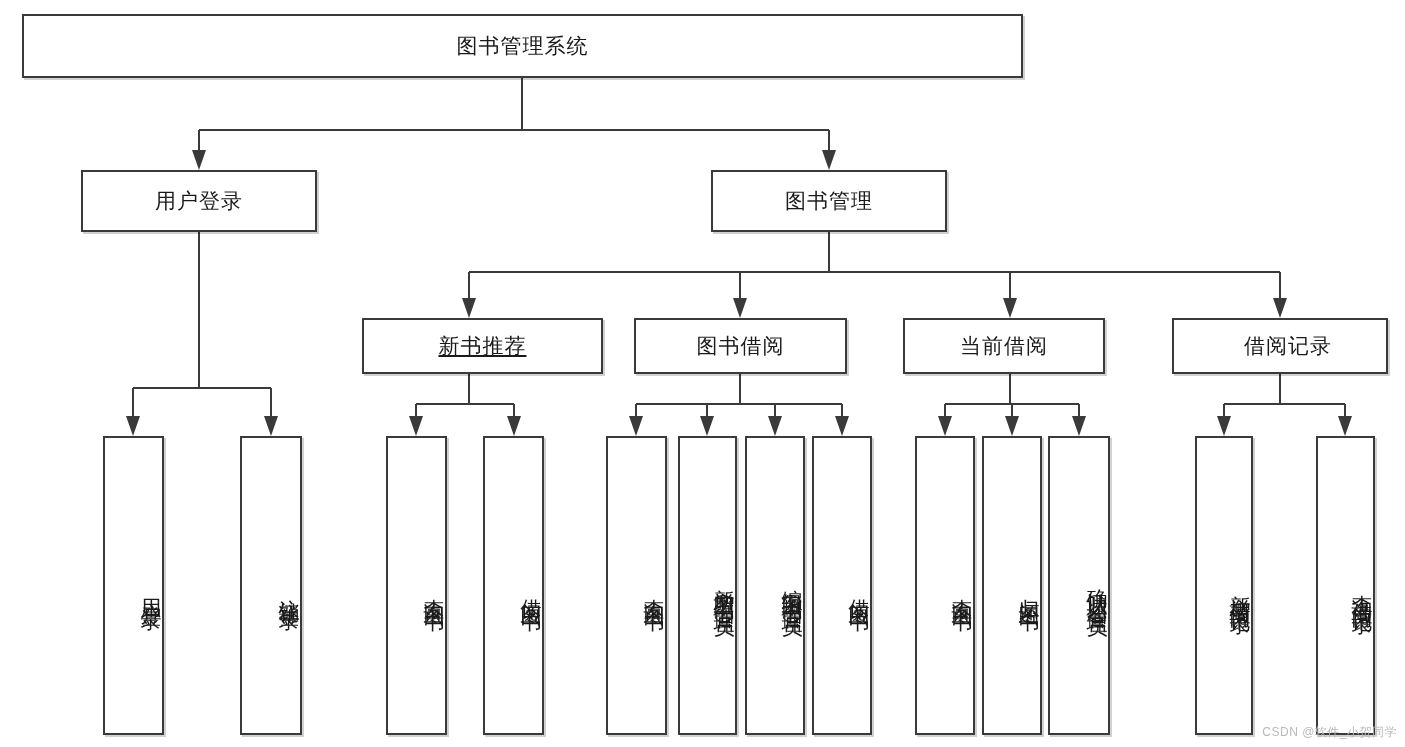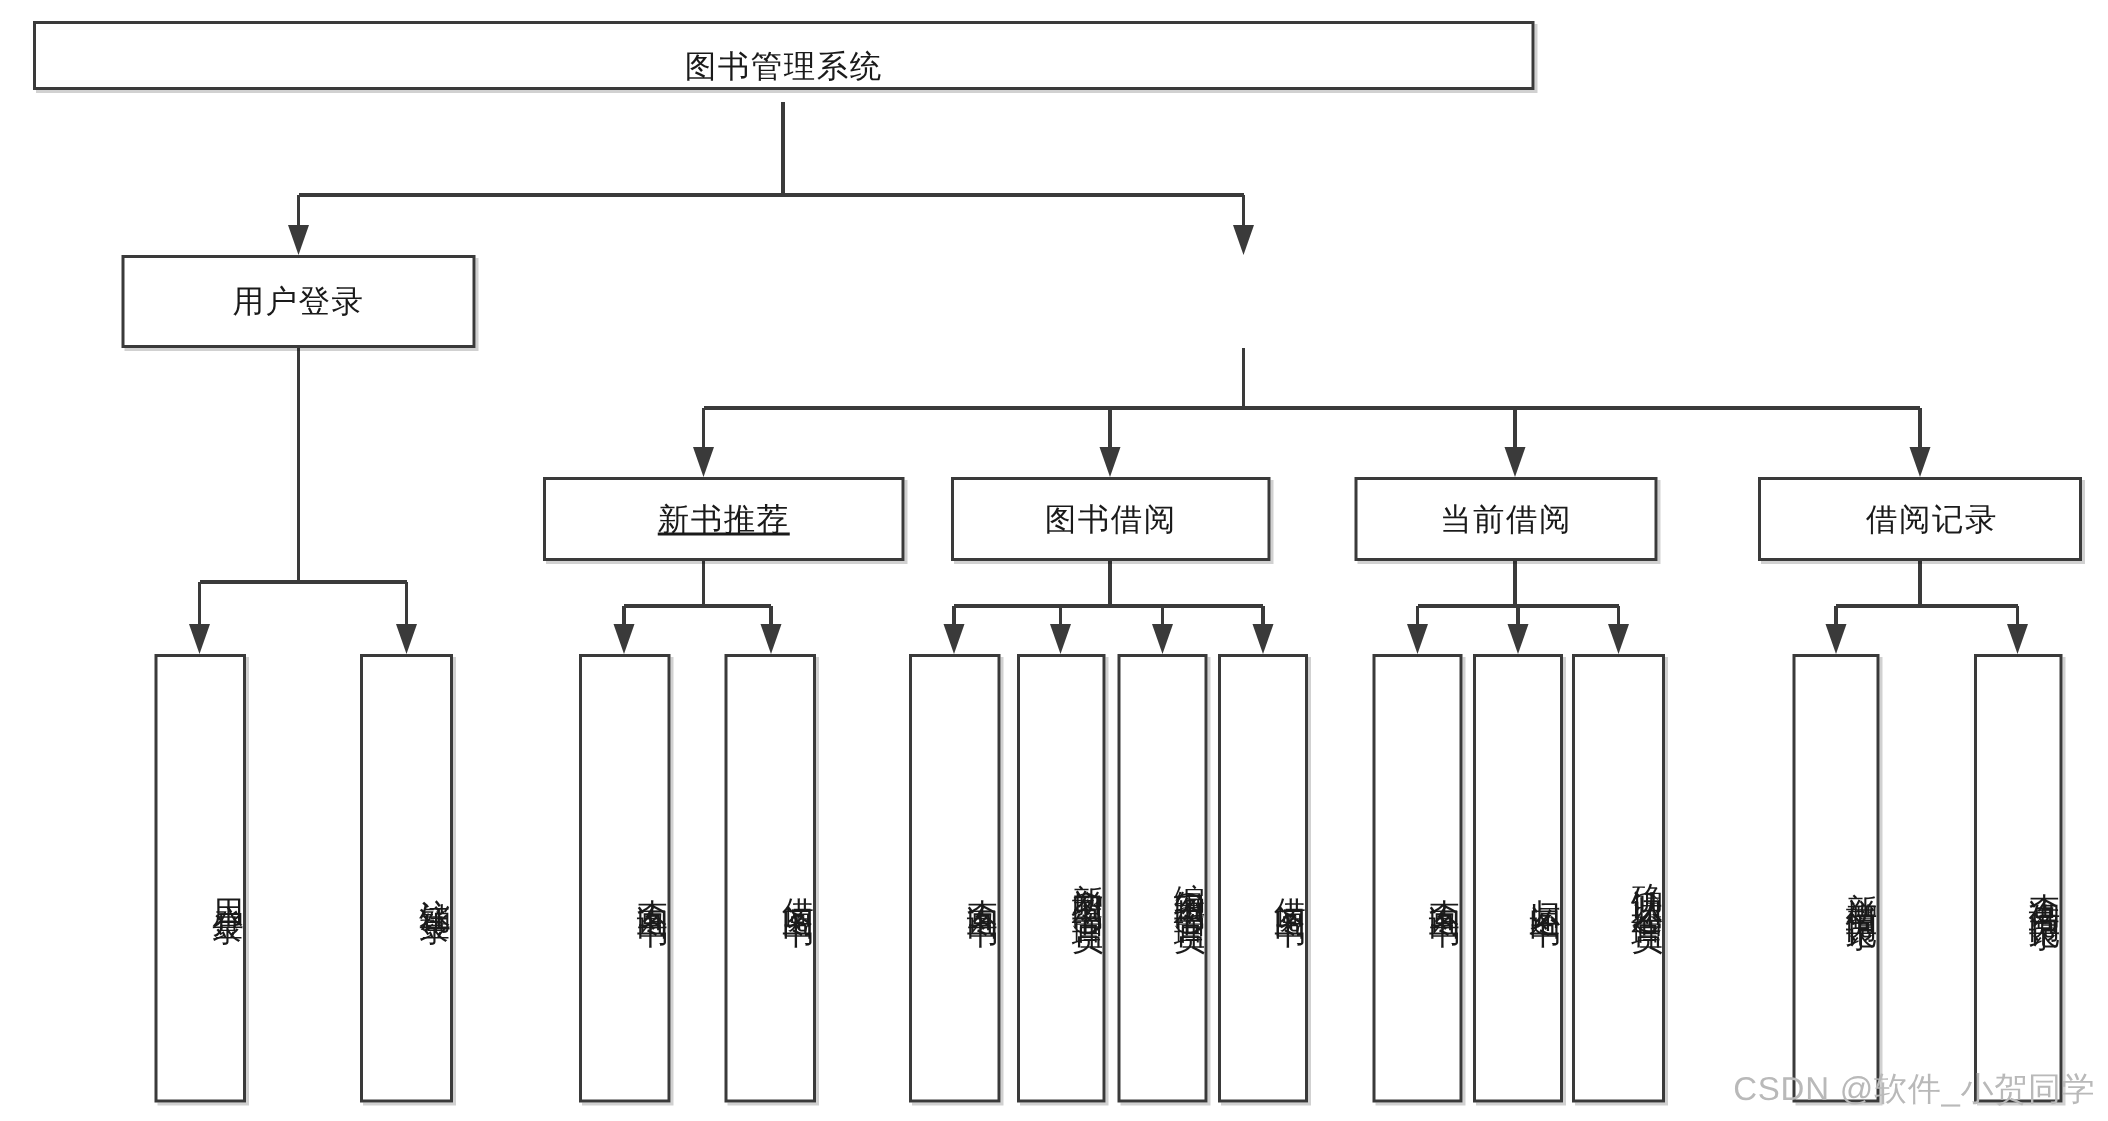--- a/index.html
+++ b/index.html
@@ -53,21 +53,21 @@
     position: absolute;
     left: 0; top: 0;
     width: 1405px; height: 747px;
     z-index: 1;
     pointer-events: none;
   }
   .watermark {
     position: absolute;
     right: 8px;
     bottom: 6px;
-    font-size: 22px;
+    font-size: 12px;
     color: #b9b9b9;
     letter-spacing: 0.5px;
     white-space: nowrap;
     z-index: 5;
   }
 </style>
 </head>
 <body>
 
 <div id="diagram">
@@ -120,26 +120,29 @@
       <line x1="1079" y1="404" x2="1079" y2="417" stroke="#3a3a3a" stroke-width="2.4" shape-rendering="crispEdges"></line>
       <path d="M1072,416 L1086,416 L1079,436 Z" fill="#3a3a3a"></path>
       <line x1="1280" y1="374" x2="1280" y2="404" stroke="#3a3a3a" stroke-width="2.4" shape-rendering="crispEdges"></line>
       <line x1="1224" y1="404" x2="1345" y2="404" stroke="#3a3a3a" stroke-width="2.4" shape-rendering="crispEdges"></line>
       <line x1="1224" y1="404" x2="1224" y2="417" stroke="#3a3a3a" stroke-width="2.4" shape-rendering="crispEdges"></line>
       <path d="M1217,416 L1231,416 L1224,436 Z" fill="#3a3a3a"></path>
       <line x1="1345" y1="404" x2="1345" y2="417" stroke="#3a3a3a" stroke-width="2.4" shape-rendering="crispEdges"></line>
       <path d="M1338,416 L1352,416 L1345,436 Z" fill="#3a3a3a"></path>
     </svg>
 
-  <div class="node horiz" id="node-root" style="left: 22px; top: 14px; width: 1001px; height: 46px; align-items: flex-end;">
+  <div class="node horiz" id="node-root" style="left: 22px; top: 14px; width: 1001px; height: 64px;">
     <span>图书管理系统</span>
   </div>
 
   <div class="node horiz" id="node-l2-0" style="left: 81px; top: 170px; width: 236px; height: 62px;">
     <span>用户登录</span>
+  </div>
+  <div class="node horiz" id="node-l2-1" style="left: 711px; top: 170px; width: 236px; height: 62px;">
+    <span>图书管理</span>
   </div>
 
   <div class="node horiz" id="node-l3-0" style="left: 362px; top: 318px; width: 241px; height: 56px; text-decoration: underline;">
     <span>新书推荐</span>
   </div>
   <div class="node horiz" id="node-l3-1" style="left: 634px; top: 318px; width: 213px; height: 56px;">
     <span>图书借阅</span>
   </div>
   <div class="node horiz" id="node-l3-2" style="left: 903px; top: 318px; width: 202px; height: 56px;">
     <span>当前借阅</span>

